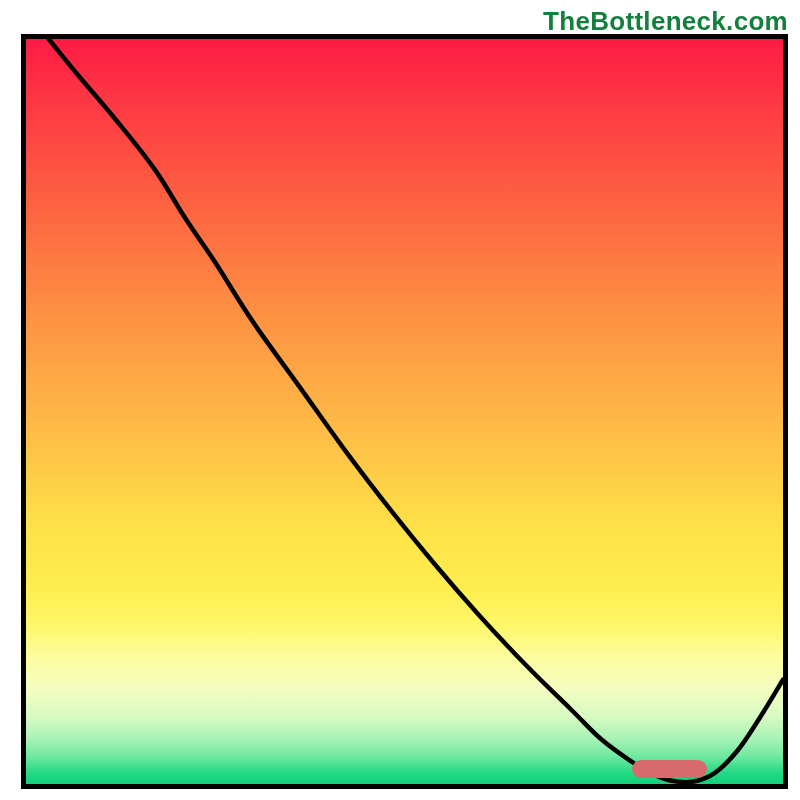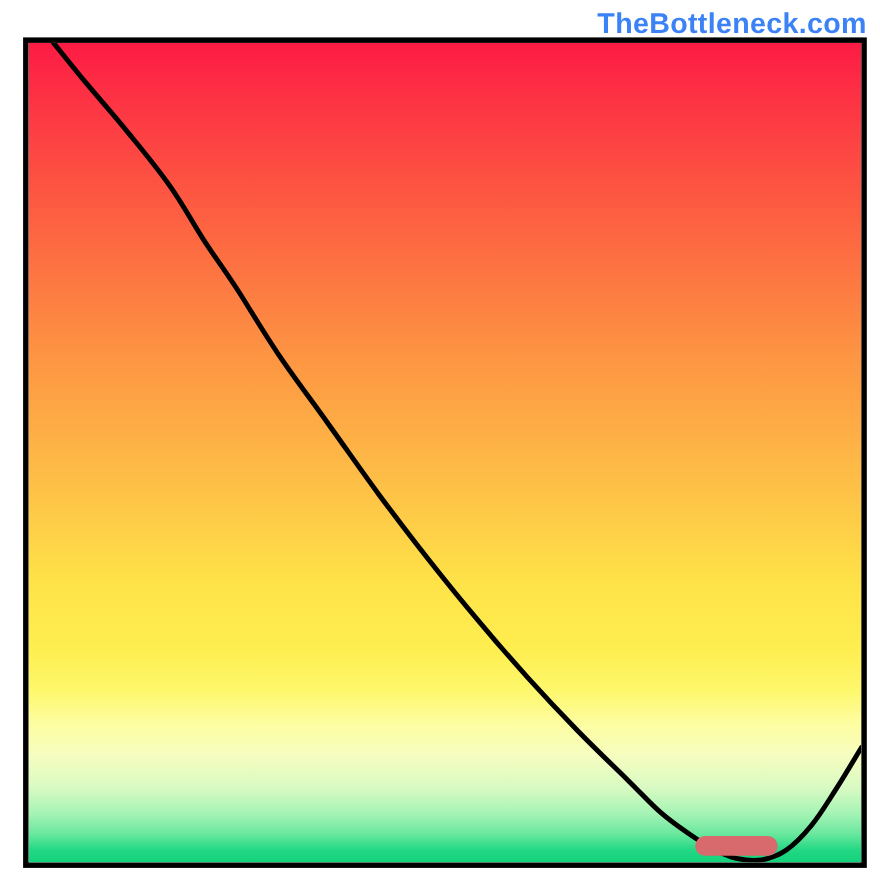--- a/index.html
+++ b/index.html
@@ -15,21 +15,21 @@
     position: relative;
     width: 800px;
     height: 800px;
   }
   .watermark {
     position: absolute;
     top: 6px;
     right: 12px;
     font-size: 26px;
     font-weight: 600;
-    color: #3b82f6;
+    color: #15803d;
     letter-spacing: 0.3px;
     z-index: 20;
   }
   .frame {
     position: absolute;
     left: 21px;
     top: 34px;
     width: 757px;
     height: 745px;
     border: 5px solid #000;

